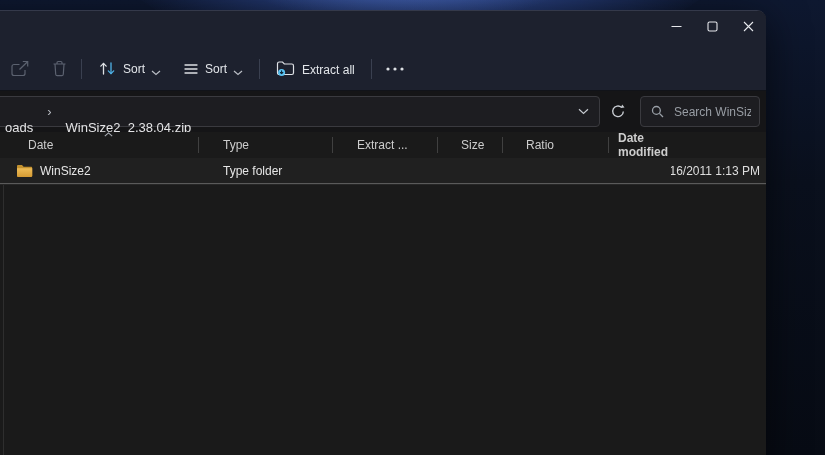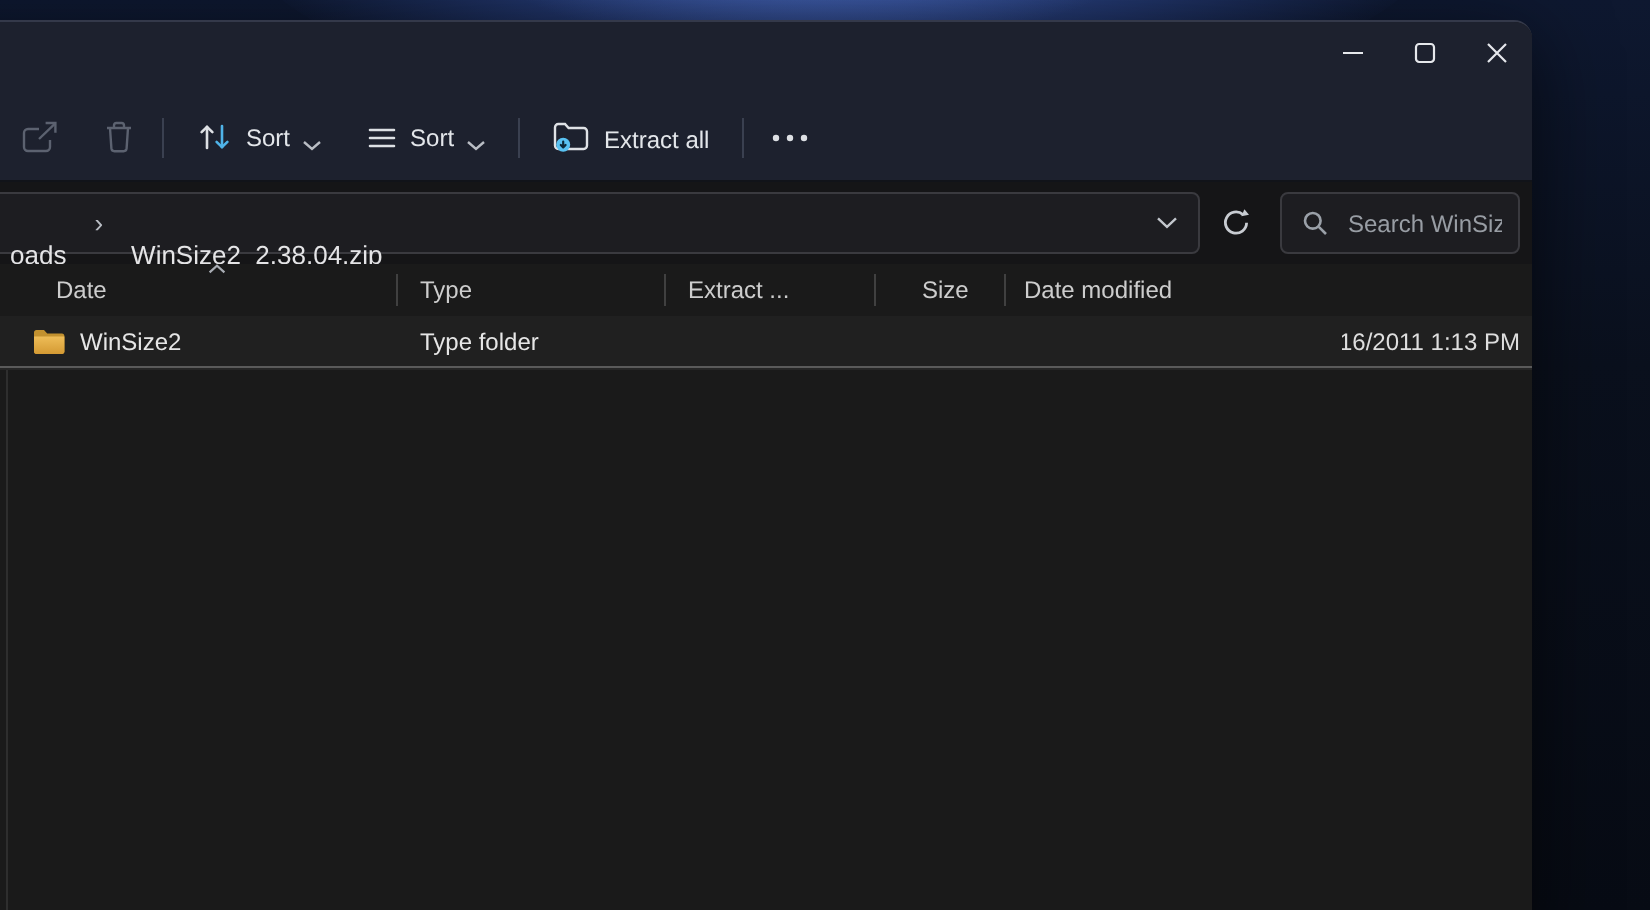--- a/index.html
+++ b/index.html
@@ -63,23 +63,23 @@
   }
   .searchbox input::placeholder{color:#989da4;}
   
   .listpane{position:absolute;left:0;top:121px;width:100%;bottom:0;background:#1a1a1a;}
   .grid{display:grid;grid-template-columns:258px 134px 105px 65px 106px 63px 95px;}
   .colheaders{height:26px;color:#cdcdcd;font-size:12px;}
   .hcell{position:relative;display:flex;align-items:center;height:26px;box-sizing:border-box;cursor:pointer;}
   .hcell:not(:first-child)::before{
     content:"";position:absolute;left:0;top:5px;width:1px;height:16px;background:#404040;}
   .hc-name{padding-left:88px;}
-  .hc-pad7{padding-left:12px;}
+  .hc-pad7{padding-left:25px;}
   .hc-pad8{padding-left:24px;}
-  .hc-pad10{padding-left:10px;}
+  .hc-pad10{padding-left:10px;font-weight:bold;}
   .sort-asc{position:absolute;left:164px;top:0px;}
   .filerow{height:25px;background:#202020;color:#e6e6e6;font-size:12px;cursor:default;}
   .rcell{display:flex;align-items:center;height:25px;box-sizing:border-box;overflow:hidden;white-space:nowrap;}
   .rc-name{padding-left:76px;gap:7px;}
   .rc-date{justify-content:flex-end;padding-right:6px;color:#dedede;}
   .row-divider{height:1px;background:#5a5a5a;}
   .row-divider2{height:1px;background:#262626;}
   .pane-edge{position:absolute;left:63px;top:53px;bottom:0;width:1px;background:#2e2e2e;}
   svg{display:block;}
 </style>
@@ -237,20 +237,23 @@
       </div>
       <div class="hcell hc-pad7">
           <span>Type</span>
         </div>
       <div class="hcell hc-pad7">
           <span>Extract ...</span>
         </div>
       <div class="hcell hc-pad8">
           <span>Size</span>
         </div>
+      <div class="hcell hc-pad8">
+          <span>Ratio</span>
+        </div>
       <div class="hcell hc-pad10">
           <span>Date modified</span>
         </div>
     </div>
 
     <div class="filerow grid">
       <div class="rcell rc-name">
         <span>
           <svg width="17" height="14" viewBox="0 0 17 14">
             <defs>

